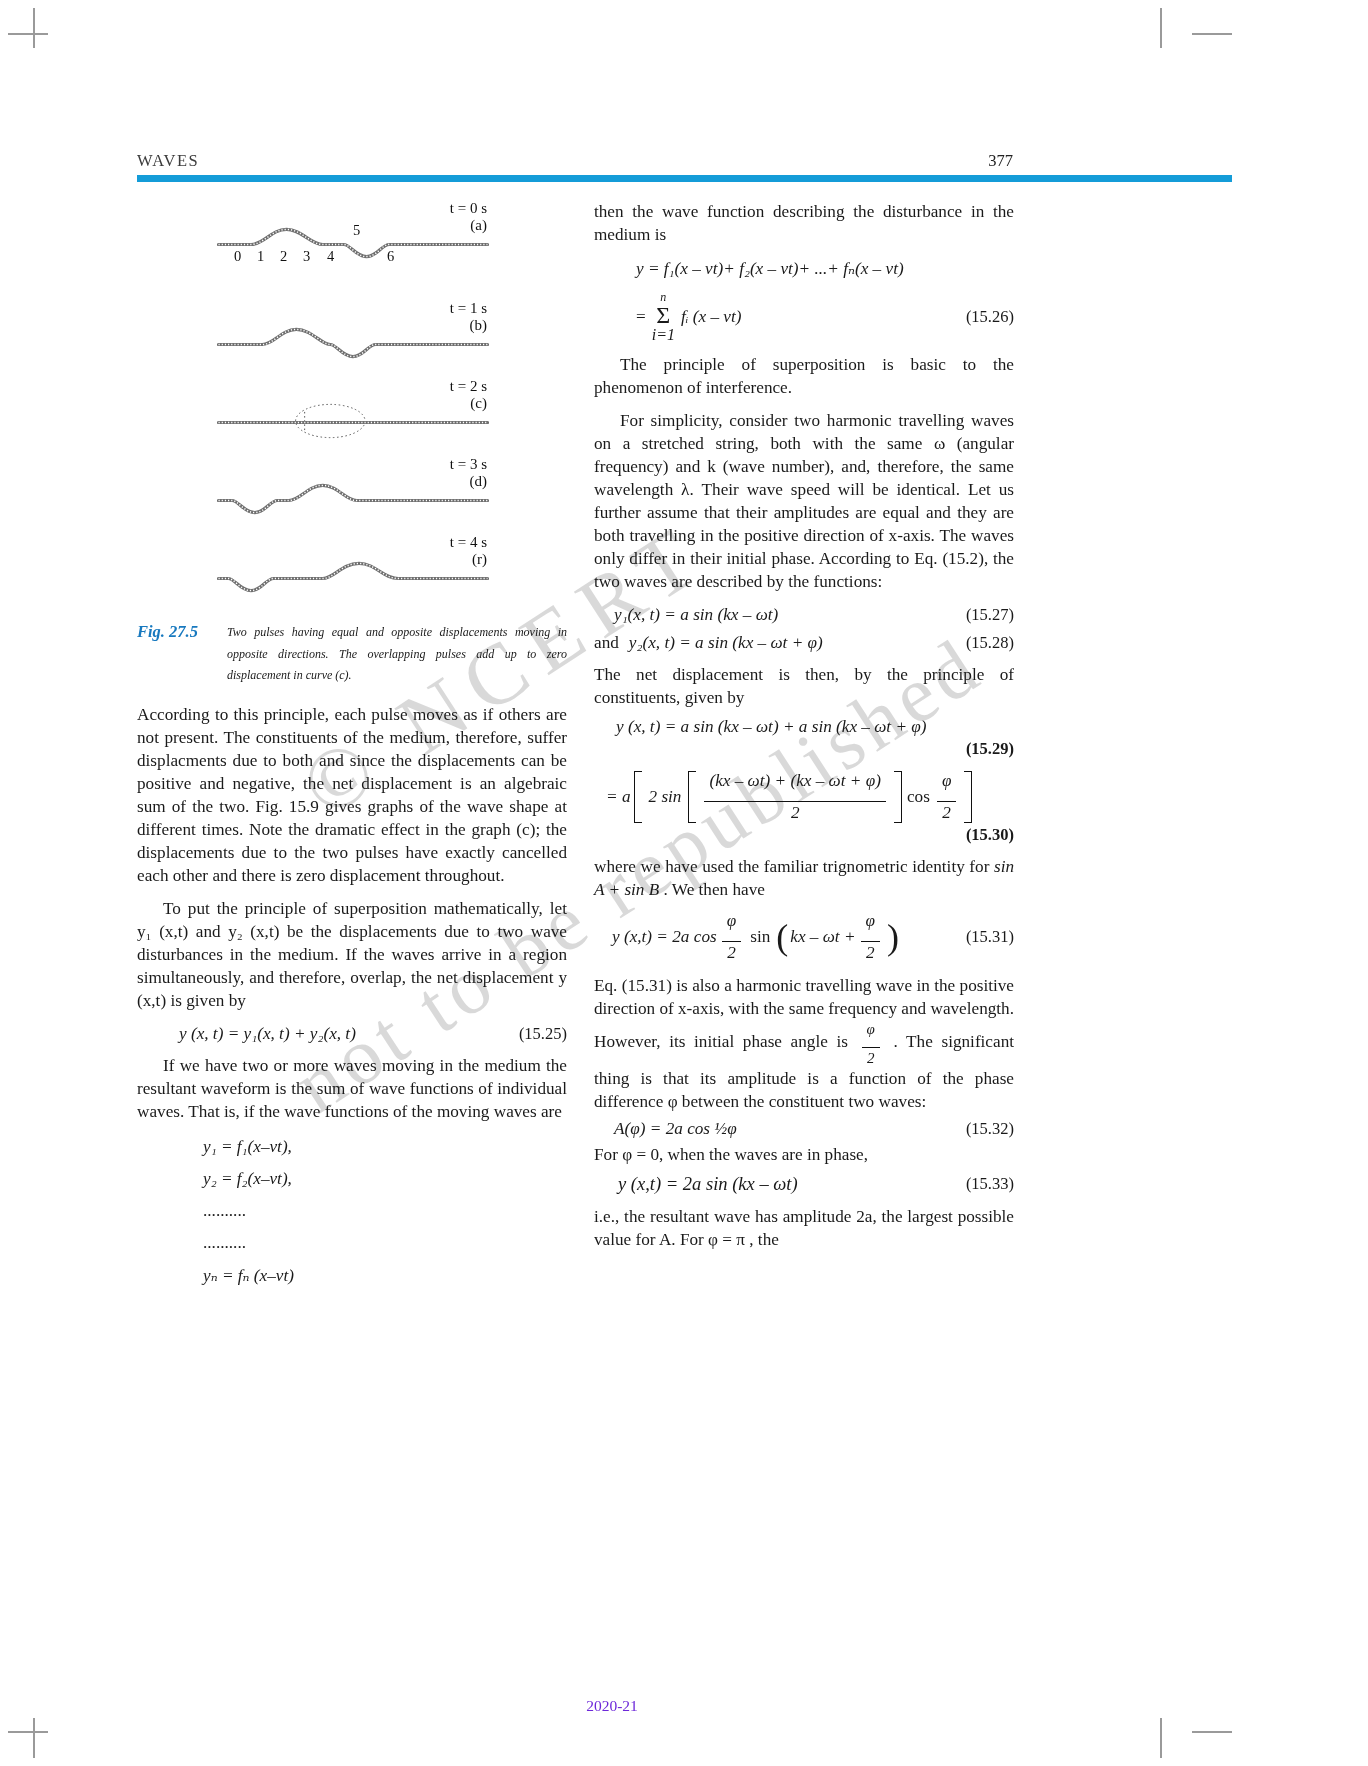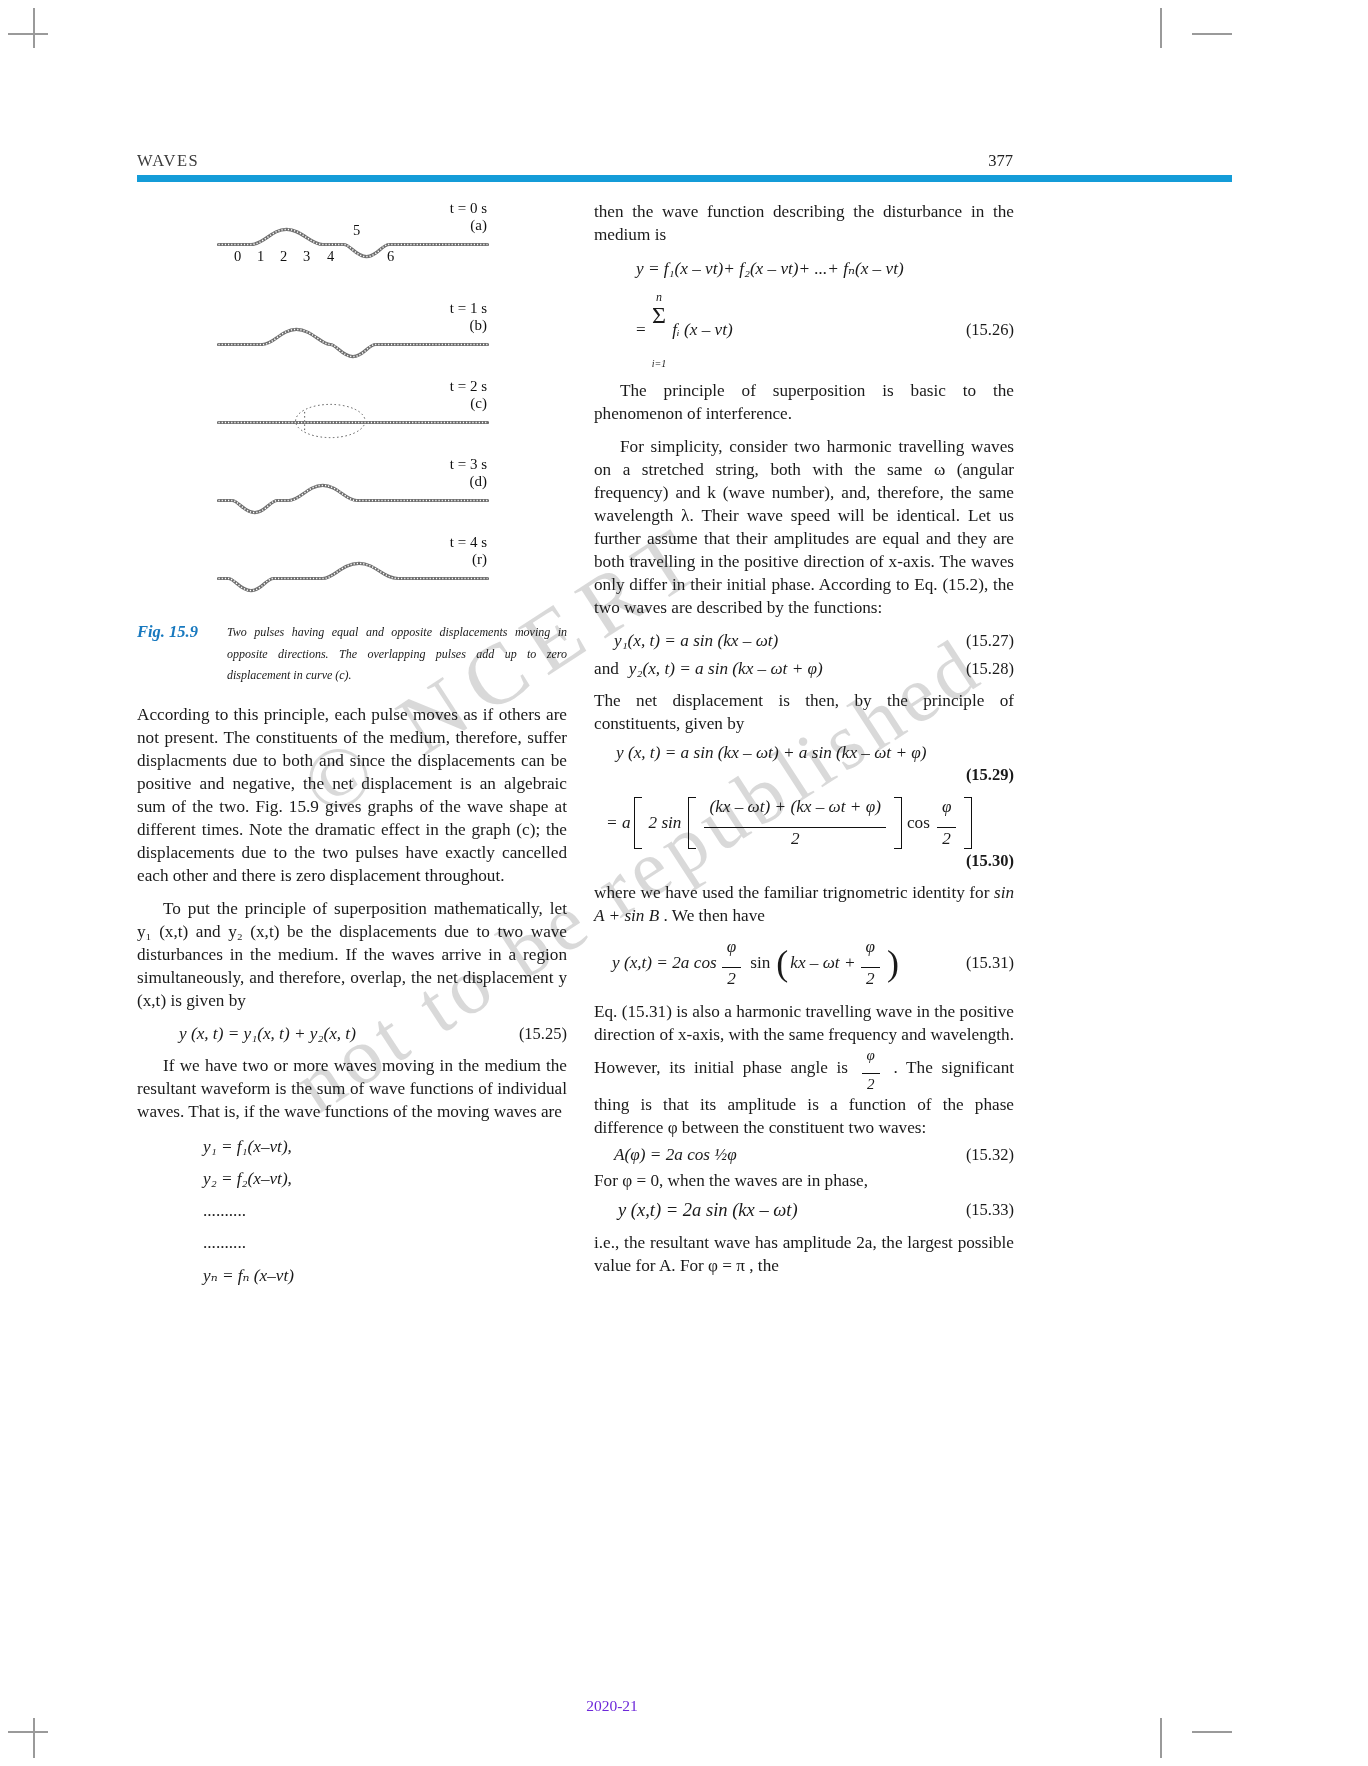--- a/index.html
+++ b/index.html
@@ -54,21 +54,21 @@
 
   
   .eqrow { display:flex; align-items:center; margin-top:12px; font-size:17.2px; }
   .eqno { margin-left:auto; font-style:normal; font-size:16.5px; }
   .eqlist { margin-left:66px; margin-top:14px; font-size:17.2px; }
   .eqlist div { margin-bottom:12px; }
 
   .sum { display:inline-flex; flex-direction:column; align-items:center; line-height:1; margin:0 6px; }
   .sum .s-top { font-size:12px; font-style:italic; }
   .sum .s-mid { font-size:24px; font-style:normal; }
-  .sum .s-bot { font-size:10px; font-style:italic;margin-top:32px; }
+  .sum .s-bot { font-size:16px; font-style:italic; }
 
   .frac { display:inline-flex; flex-direction:column; align-items:center; line-height:1.2; margin:0 5px; vertical-align:middle; }
   .frac .fn { padding:0 5px 9px; border-bottom:1.4px solid #111; }
   .frac .fd { padding-top:1px; }
   .ifrac { font-size:15px; }
 
   .brk { width:8px; border:1.7px solid #111; align-self:stretch; margin:0 3px; }
   .brk-l { border-right:none; }
   .brk-r { border-left:none; }
 
@@ -163,21 +163,21 @@
           <div>t = 4 s</div>
           <div>(r)</div>
         </div>
         <svg class="rope-svg" viewBox="0 0 360 60">
           <path class="rope" d="M2 32 H15 C23 32 31 48 45 48 C59 48 65 32 75 32 H140 C155 32 165 12 188 12 C210 12 220 32 240 32 H358"></path>
           <path class="rope-hatch" d="M2 32 H15 C23 32 31 48 45 48 C59 48 65 32 75 32 H140 C155 32 165 12 188 12 C210 12 220 32 240 32 H358"></path>
         </svg>
       </div>
 
       <figcaption class="caption">
-        <span class="cap-label">Fig. 15.9</span>
+        <span class="cap-label">Fig. 27.5</span>
         <span class="cap-text">Two pulses having equal and opposite displacements moving in opposite directions. The overlapping pulses add up to zero displacement in curve (c).</span>
       </figcaption>
     </figure>
 
     <p class="bp" style="margin-top:16px;">According to this principle, each pulse moves as if others are not present. The constituents of the medium, therefore, suffer displacments due to both and since the displacements can be positive and negative, the net displacement is an algebraic sum of the two. Fig. 15.9 gives graphs of the wave shape at different times. Note the dramatic effect in the graph (c); the displacements due to the two pulses have exactly cancelled each other and there is zero displacement throughout.</p>
     <p class="bp ind">To put the principle of superposition mathematically, let y₁ (x,t) and y₂ (x,t) be the displacements due to two wave disturbances in the medium. If the waves arrive in a region simultaneously, and therefore, overlap, the net displacement y (x,t) is given by</p>
 
     <div class="eqrow" style="margin-left:42px;">
       <span class="math">y (x, t) =  y₁(x, t) +  y₂(x, t)</span>
       <span class="eqno">(15.25)</span>

